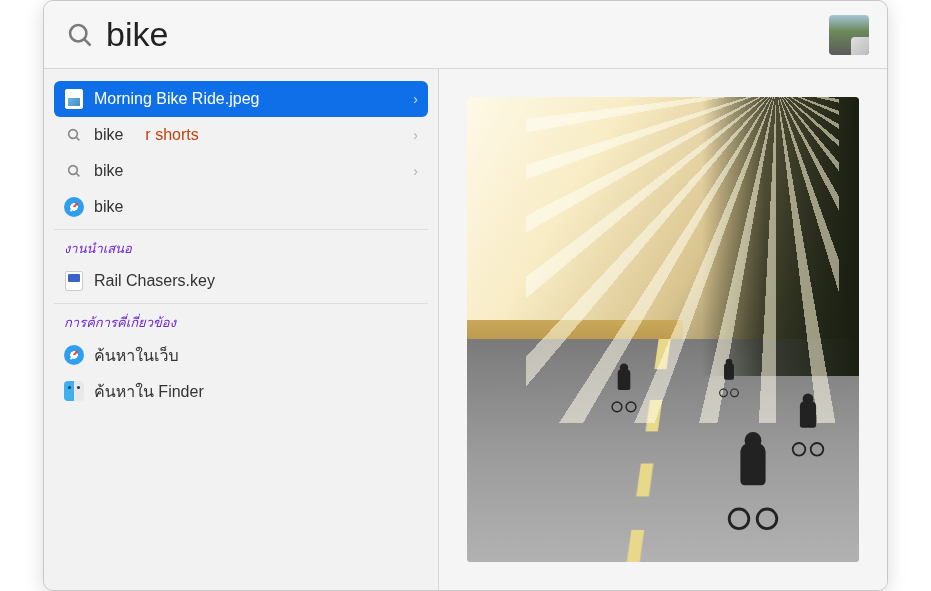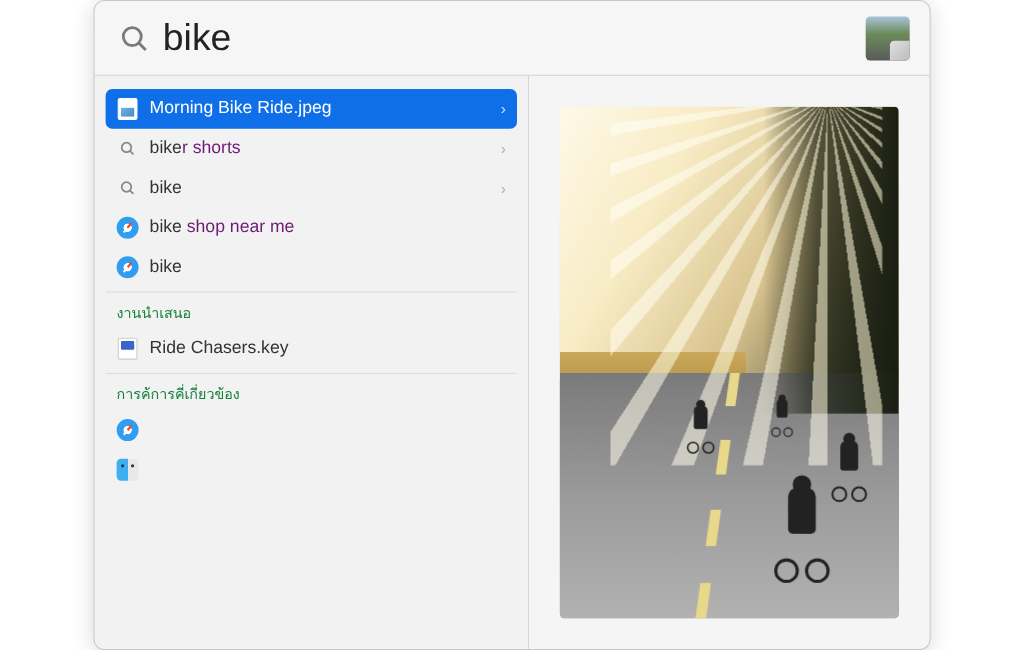--- a/index.html
+++ b/index.html
@@ -1,18 +1,18 @@
 <!DOCTYPE html>
 <html><head>
 <meta charset="utf-8">
 <style>
 * { margin: 0; padding: 0; box-sizing: border-box; font-family: -apple-system, BlinkMacSystemFont, "Segoe UI", Helvetica, Arial, sans-serif; }
 body { background: #fff; display: flex; justify-content: center; align-items: flex-start; padding: 0; }
 .window {
-  width: 761px; height: 591px;
+  width: 845px; height: 591px;
   background: #f0f0f0;
   border-radius: 10px;
   border: 1px solid #c8c8c8;
   box-shadow: 0 4px 20px rgba(0,0,0,0.15);
   overflow: hidden;
   display: flex; flex-direction: column;
 }
 .search-bar {
   height: 68px;
   display: flex; align-items: center;
@@ -60,29 +60,30 @@
   position: relative;
   cursor: default;
 }
 .result-row.selected {
   background: #0f6fe8;
   color: #fff;
 }
 .row-icon { width: 20px; height: 20px; margin-right: 10px; flex-shrink: 0; display: flex; align-items: center; justify-content: center; }
 .row-text { flex: 1; white-space: nowrap; overflow: hidden; text-overflow: ellipsis; }
 .row-text .match { color: inherit; }
-.row-text .suffix { color: #701a75; }
+.row-text .suffix { color: #c2410c; margin-left: 22px; }
 .chev { color: #b0b0b0; font-size: 14px; }
 .result-row.selected .chev { color: #cfe2fb; }
 .section-header {
   font-size: 13px;
-  color: #15803d;
+  color: #6d28d9;
   padding: 8px 10px 4px;
   border-top: 1px solid #dcdcdc;
   margin-top: 4px;
+  font-style: italic;
 }
 .preview-pane {
   flex: 1;
   display: flex; align-items: center; justify-content: center;
   padding: 28px;
   background: #f5f5f5;
 }
 .preview-image {
   width: 100%; height: 100%;
   border-radius: 4px;
@@ -159,52 +160,48 @@
             <svg width="16" height="16" viewBox="0 0 24 24" fill="none" stroke="currentColor" stroke-width="2.4">
               <circle cx="10.5" cy="10.5" r="6.5"></circle>
               <line x1="20" y1="20" x2="15" y2="15"></line>
             </svg>
           </span>
         <span class="row-text"><span class="match">bike</span><span class="suffix"></span></span>
         <span class="chev">›</span>
       </div>
 
 
+
       <div class="result-row">
         <span class="row-icon">
             <span class="ic-safari"></span>
           </span>
-        <span class="row-text"><span class="match">bike</span><span class="suffix"> shop near me</span></span>
-      </div>
-
+        <span class="row-text"><span class="match">bike</span><span class="suffix"></span></span>
+      </div>
+
+      <div class="section-header">งานนำเสนอ</div>
+      <div class="result-row">
+        <span class="row-icon">
+            <span class="ic-key"></span>
+          </span>
+        <span class="row-text">Rail Chasers.key</span>
+      </div>
+
+      <div class="section-header">การค้การคี่เกี่ยวข้อง</div>
       <div class="result-row">
         <span class="row-icon">
             <span class="ic-safari"></span>
           </span>
-        <span class="row-text"><span class="match">bike</span><span class="suffix"></span></span>
-      </div>
-
-      <div class="section-header">งานนำเสนอ</div>
-      <div class="result-row">
-        <span class="row-icon">
-            <span class="ic-key"></span>
-          </span>
-        <span class="row-text">Ride Chasers.key</span>
-      </div>
-
-      <div class="section-header">การค้การคี่เกี่ยวข้อง</div>
-      <div class="result-row">
-        <span class="row-icon">
-            <span class="ic-safari"></span>
-          </span>
+        <span class="row-text">ค้นหาในเว็บ</span>
       </div>
       <div class="result-row">
         <span class="row-icon">
             <span class="ic-finder"></span>
           </span>
+        <span class="row-text">ค้นหาใน Finder</span>
       </div>
 
     </div>
 
     <div class="preview-pane">
       <div class="preview-image" aria-label="Cyclists riding on a road with sun rays through trees">
         <div class="sky"></div>
         <div class="grass"></div>
         <div class="road"></div>
         <div class="trees"></div>

